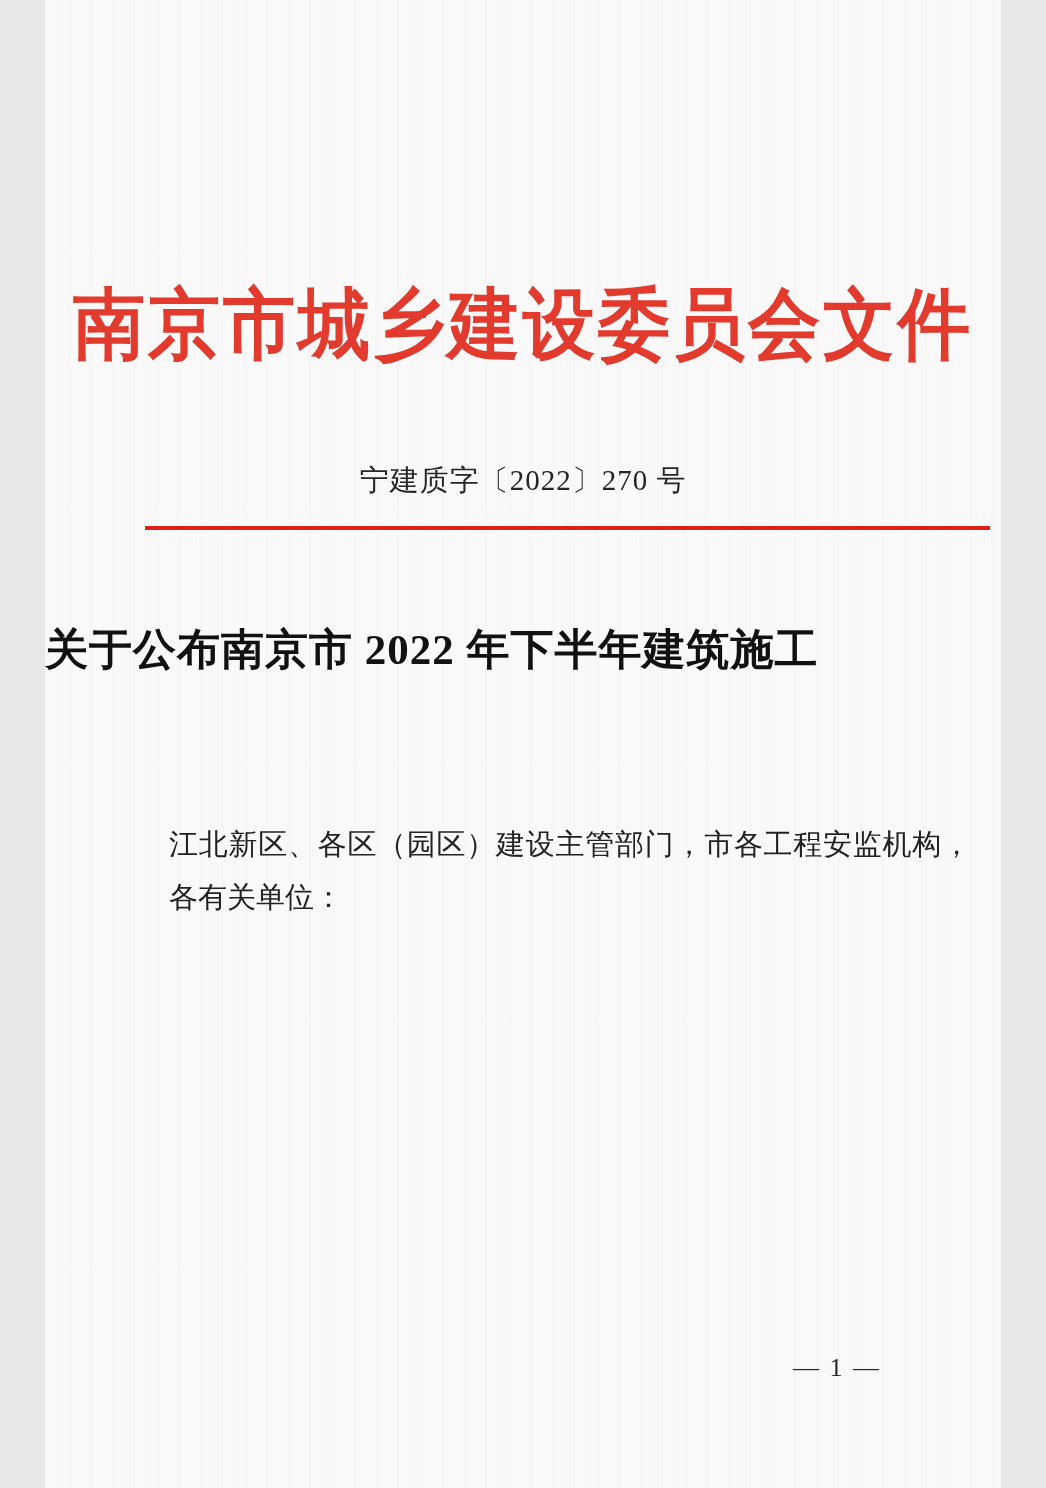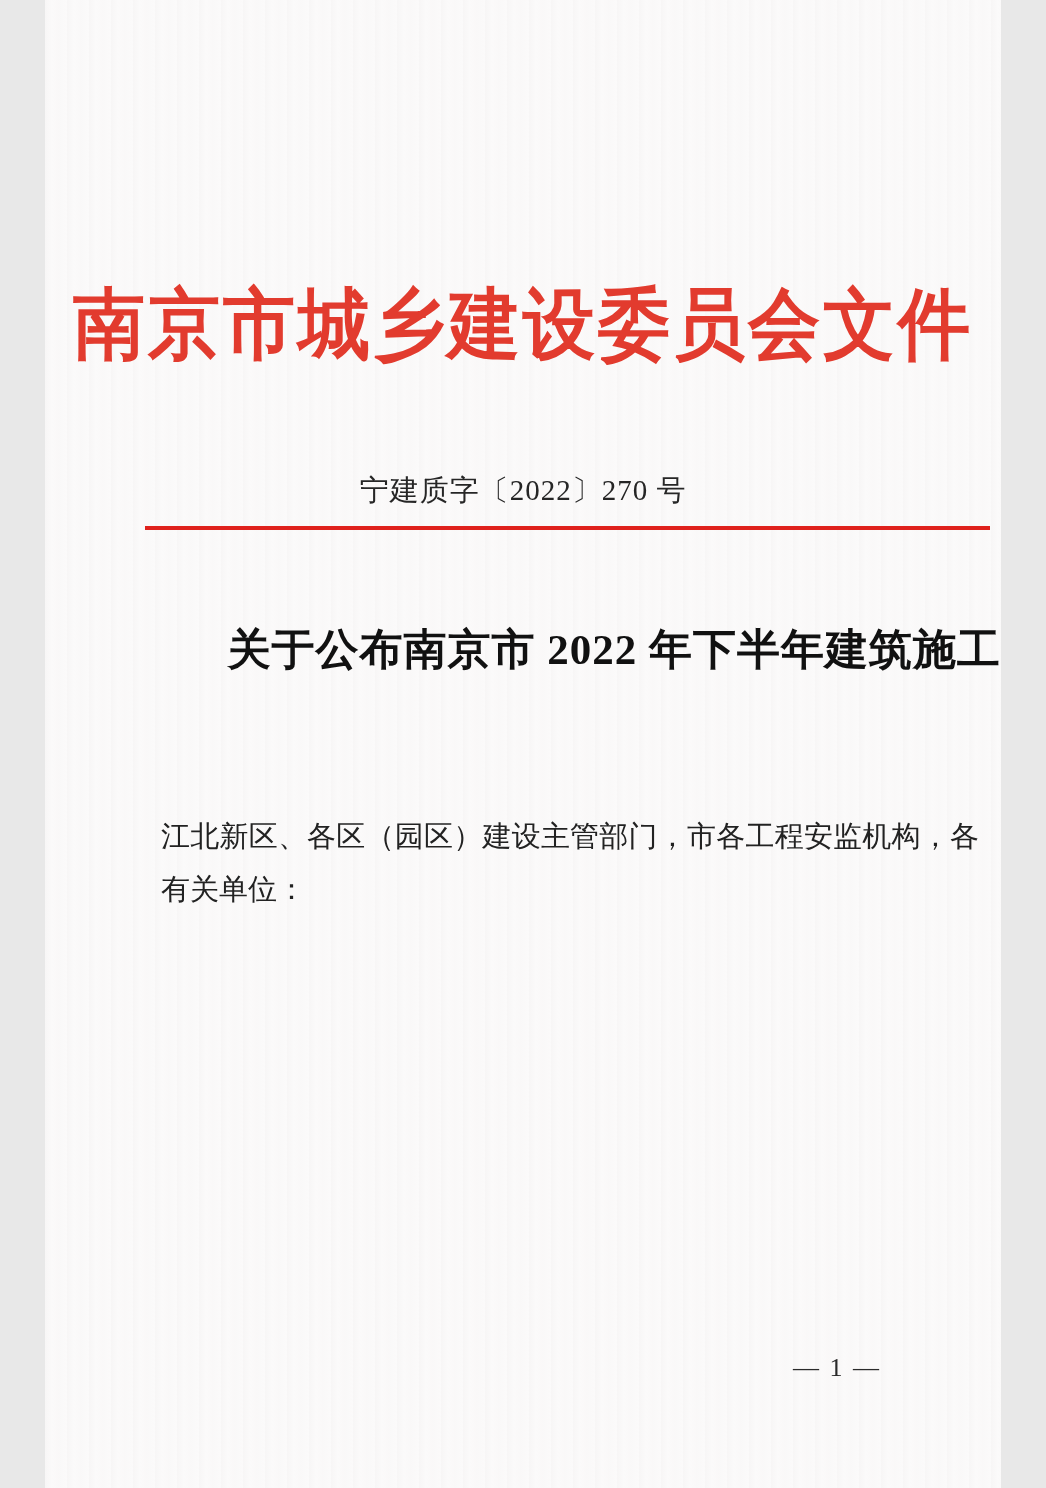--- a/index.html
+++ b/index.html
@@ -32,21 +32,21 @@
     font-size: 72px;
     line-height: 106px;
     font-weight: bold;
     letter-spacing: 3px;
     white-space: nowrap;
     transform: scaleY(1.08);
   }
 
   .doc-number {
     position: absolute;
-    top: 468px;
+    top: 458px;
     left: 0;
     right: 0;
     text-align: center;
     font-size: 29px;
     line-height: 44px;
     color: #262626;
     letter-spacing: 1px;
   }
 
   .red-divider {
@@ -56,40 +56,40 @@
     width: 845px;
     height: 4px;
     border: none;
   }
 
   .doc-title {
     position: absolute;
     top: 616px;
     left: 0;
     right: 0;
-    text-align: right;
+    text-align: left;
     font-weight: bold;
     font-size: 43px;
     line-height: 67px;
     color: #111;
     letter-spacing: 1px;
   }
 
   .body-block {
     position: absolute;
     top: 810px;
     left: 116px;
     width: 818px;
     font-size: 29px;
     line-height: 53px;
     color: #222;
     text-align: justify;
   }
 
-  .body-block p { margin: 0; }
+  .body-block p { margin: 8px; }
 
   .body-block .paragraph {
     text-indent: 2em;
   }
 
   .page-number {
     position: absolute;
     top: 1350px;
     right: 120px;
     font-size: 26px;

